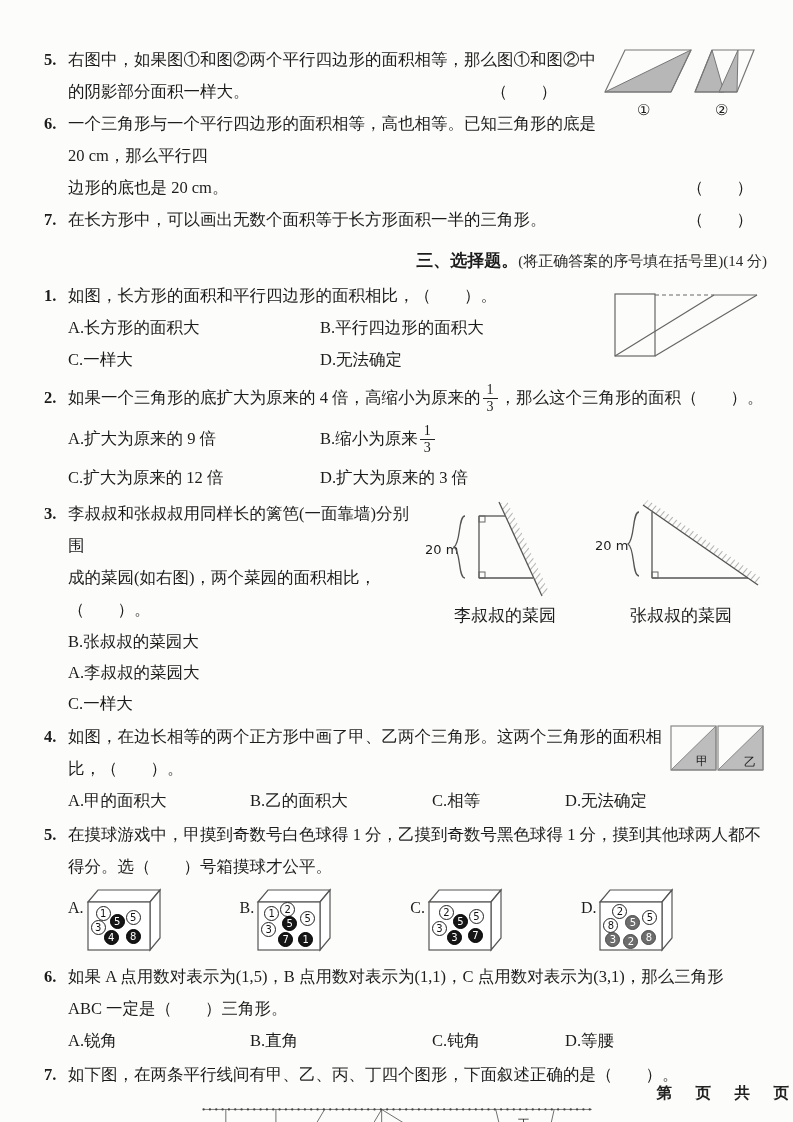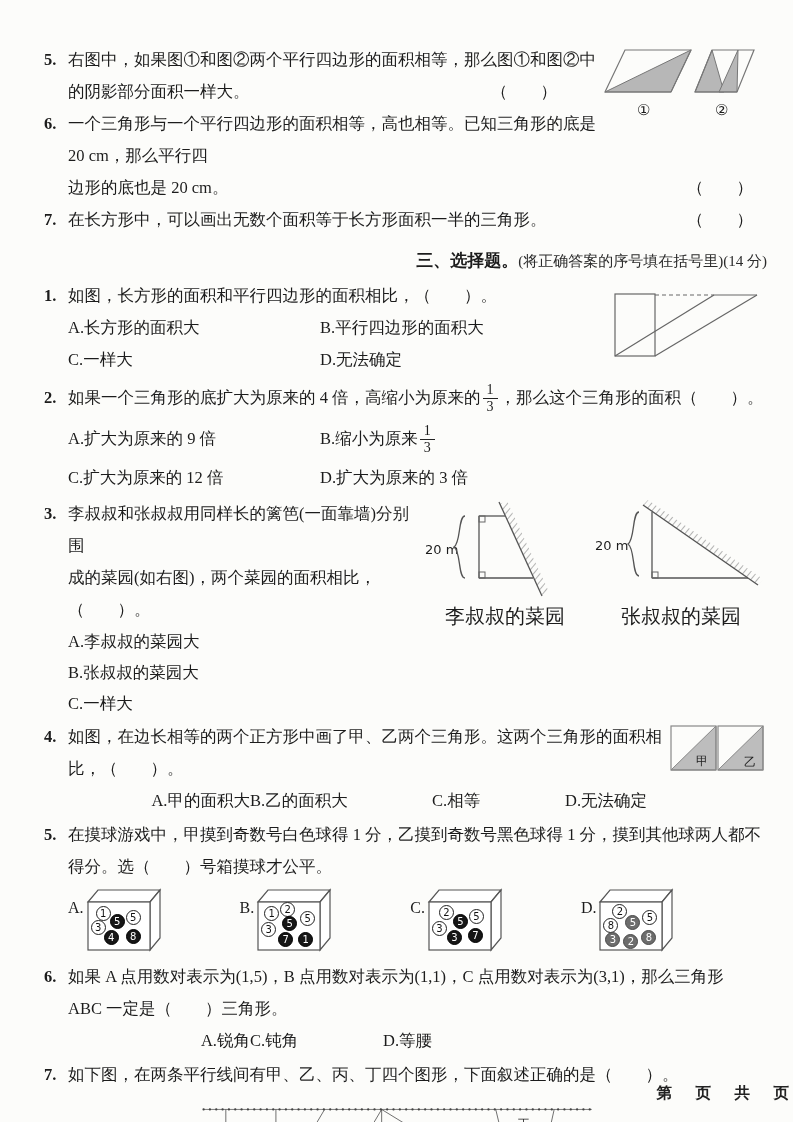--- a/index.html
+++ b/index.html
@@ -14,35 +14,35 @@
   .qnum{position:absolute;left:14px;font-weight:bold;}
   .tf-item{position:relative;}
   .paren-right{position:absolute;top:0;}
   .sec-header{margin:10px 0 4px 0;line-height:30px;text-align:right;}
   .sec-title{font-weight:bold;font-size:17px;}
   .sec-note{font-size:15px;color:#2a2a2a;}
   .qblock{position:relative;margin-bottom:2px;}
   .optrow{display:flex;padding-left:38px;line-height:32px;font-family:Liberation Serif, serif;}
   .optrow .o1{width:252px;}
   .optrow4{display:flex;padding-left:38px;line-height:32px;}
-  .optrow4 .c1{width:182px;text-align:right;}
+  .optrow4 .c1{width:182px;}
   .optrow4 .c2{width:182px;}
   .optrow4 .c3{width:133px;}
   .optline{padding-left:38px;line-height:31px;}
   .frac{display:inline-block;text-align:center;vertical-align:-0.6em;line-height:1.05;font-size:0.85em;margin:0 2px;}
   .frac .fn{display:block;padding:0 4px 1px;}
   .frac .fd{display:block;border-top:1px solid #222;padding:1px 4px 0;}
   .fig5{float:right;width:158px;margin:2px 6px 0 0;text-align:center;}
   .fig5-labels{position:relative;height:16px;font-size:15px;}
   .fig5-labels .l1{position:absolute;left:34px;}
   .fig5-labels .l2{position:absolute;left:112px;}
   .figq1{float:right;width:152px;margin:6px 4px 0 0;}
   .figq3{float:right;width:342px;margin:2px 0 0 0;display:flex;gap:10px;}
   .gard{text-align:center;}
-  .gard .cap{font-size:20px;line-height:18px;margin-top:2px;}
+  .gard .cap{font-size:17px;line-height:18px;margin-top:2px;}
   .figq4{float:right;width:96px;margin:3px 2px 0 0;}
   .boxes-row{display:flex;gap:76px;padding-left:38px;margin:3px 0 5px;}
   .mbox{display:flex;align-items:flex-start;}
   .mbox-label{line-height:20px;margin-top:12px;font-size:16px;}
   .mbox-draw{position:relative;width:80px;height:70px;}
   .ball{position:absolute;width:15px;height:15px;border-radius:50%;border:1px solid #222;
         background:#fff;color:#111;font-family:"DejaVu Sans","Liberation Sans",sans-serif;
         font-size:10px;line-height:14px;text-align:center;box-sizing:border-box;}
   .ball.b{background:#161616;color:#fff;border-color:#000;}
   .ball.g{background:#6d6d6d;color:#fff;border-color:#4a4a4a;}
@@ -182,22 +182,22 @@
         <div class="cap">张叔叔的菜园</div>
       </div>
     </div>
     <div class="qline">
       <span class="qnum">3.</span>
       <span>李叔叔和张叔叔用同样长的篱笆(一面靠墙)分别围</span>
     </div>
     <div class="qline">
       <span>成的菜园(如右图)，两个菜园的面积相比，（　　）。</span>
     </div>
+    <div class="optline"><span>B.张叔叔的菜园大</span></div>
     <div class="optline"><span>A.李叔叔的菜园大</span></div>
-    <div class="optline"><span>B.张叔叔的菜园大</span></div>
     <div class="optline"><span>C.一样大</span></div>
     <div class="clear"></div>
   </div>
 
   <div class="qblock">
     <div class="figq4">
       <svg width="96" height="48" viewBox="0 0 96 48">
         <polygon points="2,46 47,2 47,46" fill="#bdbdbd" stroke="#888" stroke-width="1"></polygon>
         <rect x="2" y="2" width="45" height="44" fill="none" stroke="#888" stroke-width="1.2"></rect>
         <polygon points="49,46 94,2 94,46" fill="#bdbdbd" stroke="#888" stroke-width="1"></polygon>
@@ -307,20 +307,21 @@
   <div class="qblock">
     <div class="qline">
       <span class="qnum">6.</span>
       <span>如果 A 点用数对表示为(1,5)，B 点用数对表示为(1,1)，C 点用数对表示为(3,1)，那么三角形</span>
     </div>
     <div class="qline">
       <span>ABC 一定是（　　）三角形。</span>
     </div>
     <div class="optrow4">
       <span class="c1">A.锐角</span>
+      <span class="c2">B.直角</span>
       <span class="c3">C.钝角</span>
       <span>D.等腰</span>
     </div>
   </div>
 
   <div class="qblock">
     <div class="qline">
       <span class="qnum">7.</span>
       <span>如下图，在两条平行线间有甲、乙、丙、丁四个图形，下面叙述正确的是（　　）。</span>
     </div>

